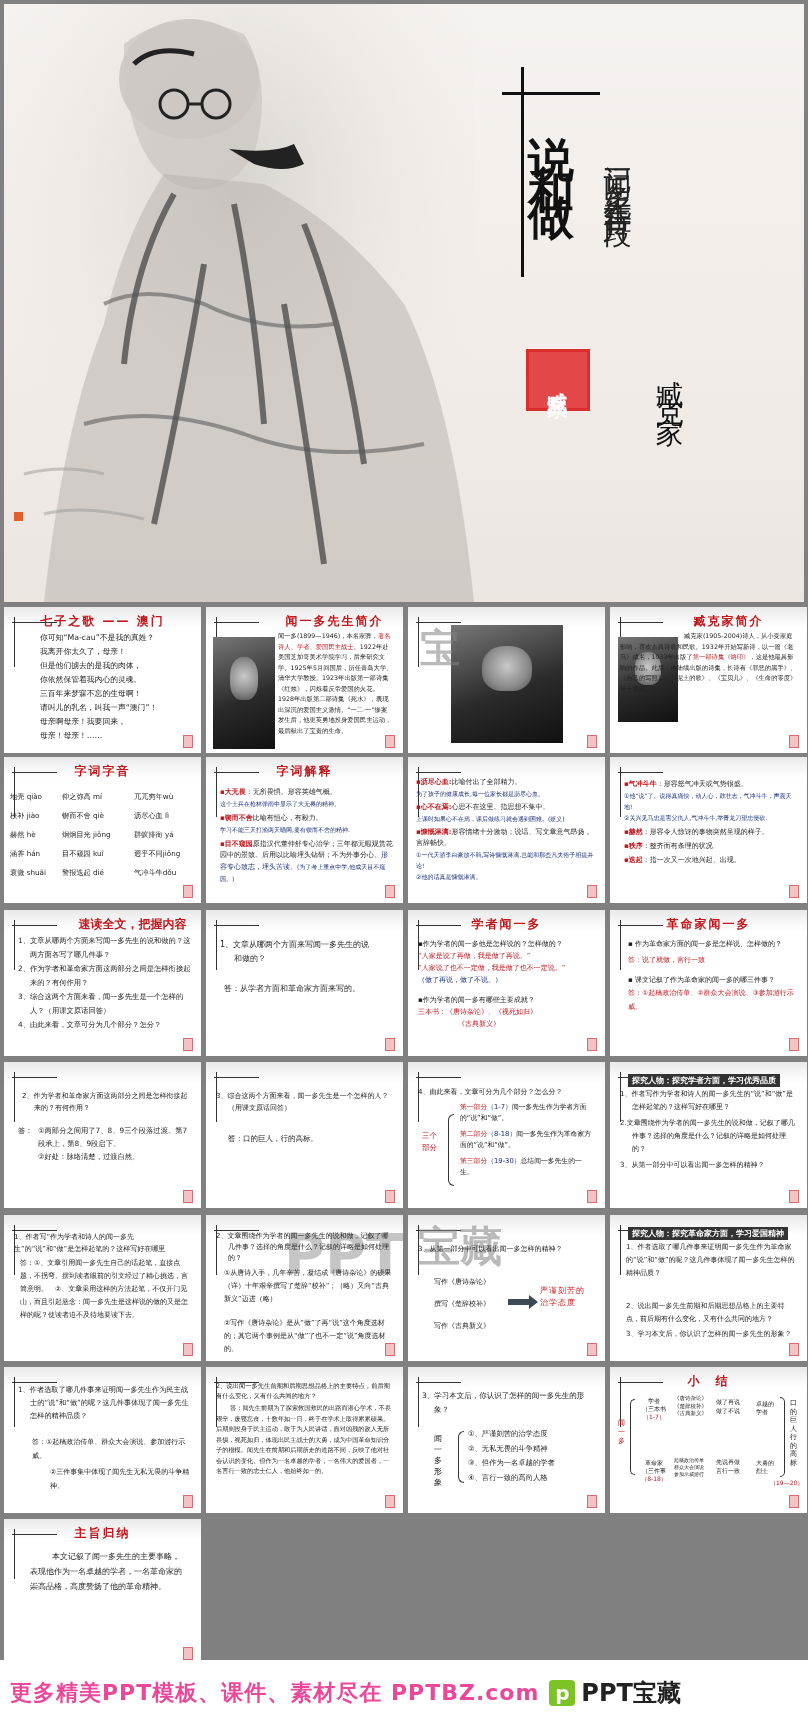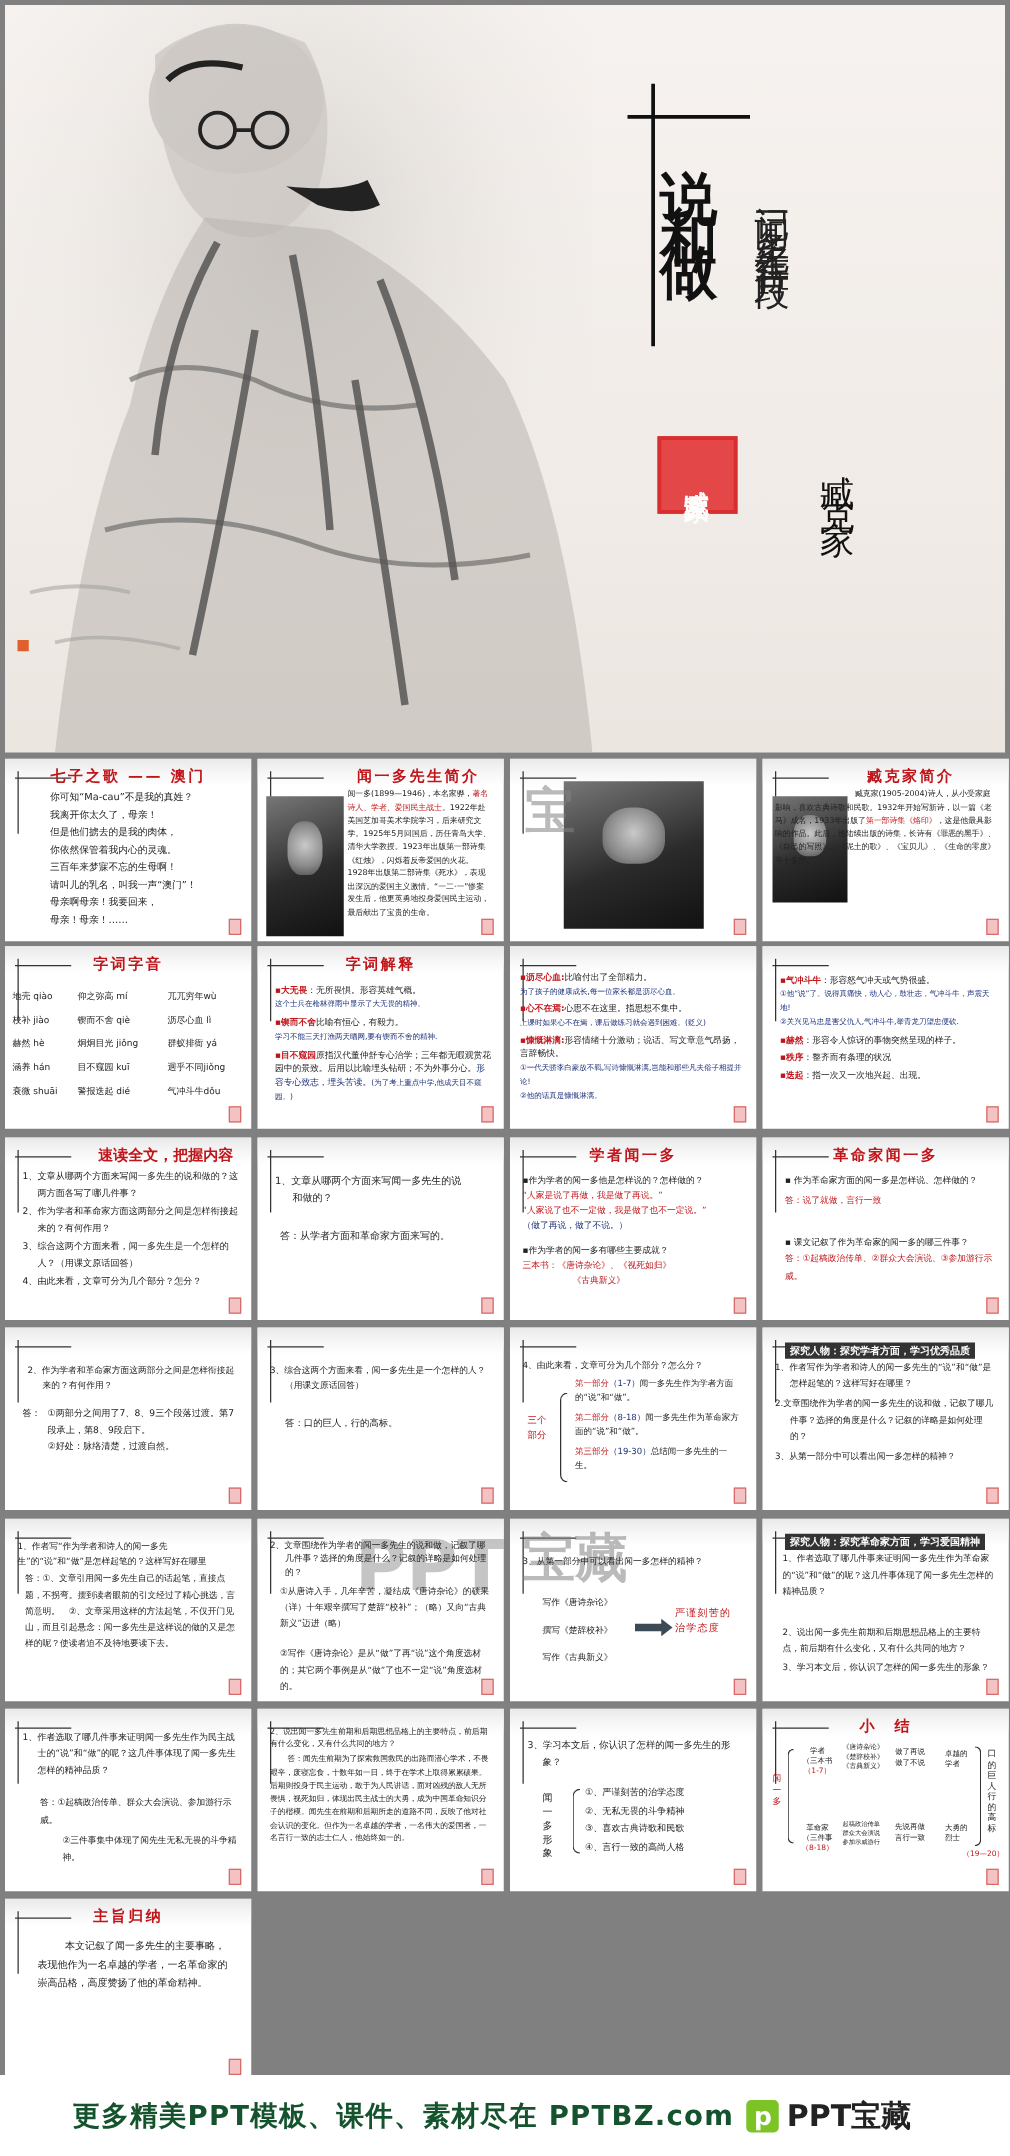--- a/index.html
+++ b/index.html
@@ -47,21 +47,21 @@
 
     .photo { position: absolute; background: linear-gradient(160deg, #777 0%, #2b2b2b 55%, #111 100%); }
     .photo .face { position: absolute; left: 28%; top: 18%; width: 44%; height: 38%; border-radius: 45% 45% 40% 40%;
       background: radial-gradient(circle at 50% 45%, #c9c9c9 0%, #8a8a8a 60%, #4d4d4d 100%); }
 
     .watermark { position: absolute; font-size: 40px; font-weight: bold; color: rgba(130,130,130,.55); }
 
     
     .footer { position: absolute; left: 0; top: 1660px; width: 808px; height: 65px; background: #fff;
       display: flex; align-items: center; padding-left: 10px; }
-    .footer .ad { font-size: 22px; font-weight: bold; color: #14532d; letter-spacing: 1px; white-space: nowrap; margin-left: 48px; }
+    .footer .ad { font-size: 22px; font-weight: bold; color: #ec4899; letter-spacing: 1px; white-space: nowrap; }
     .footer .logo-p { display: inline-flex; width: 26px; height: 26px; background: #7cc326; color: #fff; border-radius: 4px;
       align-items: center; justify-content: center; font-weight: bold; font-size: 20px; margin: 0 6px 0 10px; }
     .footer .brand { font-size: 24px; font-weight: bold; color: #222; }
   </style>
 </head>
 <body>
 
 <div class="sheet">
 
   <div class="cover">
@@ -264,21 +264,21 @@
     <div class="stamp"></div>
   </div>
 
   <div class="slide" style="left:610px;top:910px">
     <div class="cloud"></div>
     <div class="deco-h"></div>
       <div class="deco-v"></div>
     <div class="title">革命家闻一多</div>
     <div class="body" style="left:18px;top:28px;font-size:7px;line-height:12px">
       <div>▪ 作为革命家方面的闻一多是怎样说、怎样做的？</div>
-      <div class="red" style="margin:4px 0 22px">答：说了就做，言行一致</div>
+      <div class="red" style="margin:4px 0 8px">答：说了就做，言行一致</div>
       <div>▪ 课文记叙了作为革命家的闻一多的哪三件事？</div>
       <div class="red" style="line-height:14px">答：①起稿政治传单、②群众大会演说、③参加游行示威。</div>
     </div>
     <div class="stamp"></div>
   </div>
 
   <div class="slide" style="left:4px;top:1062px">
     <div class="cloud"></div>
     <div class="deco-h"></div>
       <div class="deco-v"></div>
@@ -402,21 +402,21 @@
   <div class="slide" style="left:408px;top:1367px">
     <div class="cloud"></div>
     <div class="deco-h"></div>
       <div class="deco-v"></div>
     <div class="body" style="left:14px;top:22px;font-size:7.5px;line-height:14px;padding-left:12px;text-indent:-12px">3、学习本文后，你认识了怎样的闻一多先生的形象？</div>
     <div style="position:absolute;left:26px;top:66px;width:12px;font-size:8px;line-height:11px;color:#222">闻一多形象</div>
     <div style="position:absolute;left:50px;top:64px;width:6px;height:52px;border:1px solid #333;border-right:none;border-radius:6px 0 0 6px"></div>
     <div class="body red" style="left:60px;top:60px;font-size:7.3px;line-height:14.5px">
       <div>①、严谨刻苦的治学态度</div>
       <div>②、无私无畏的斗争精神</div>
-      <div>③、喜欢古典诗歌和民歌</div>
+      <div>③、但作为一名卓越的学者</div>
       <div>④、言行一致的高尚人格</div>
     </div>
     <div class="stamp"></div>
   </div>
 
   <div class="slide" style="left:610px;top:1367px">
     <div class="cloud"></div>
     <div class="deco-h"></div>
       <div class="deco-v"></div>
     <div class="title">小　结</div>

